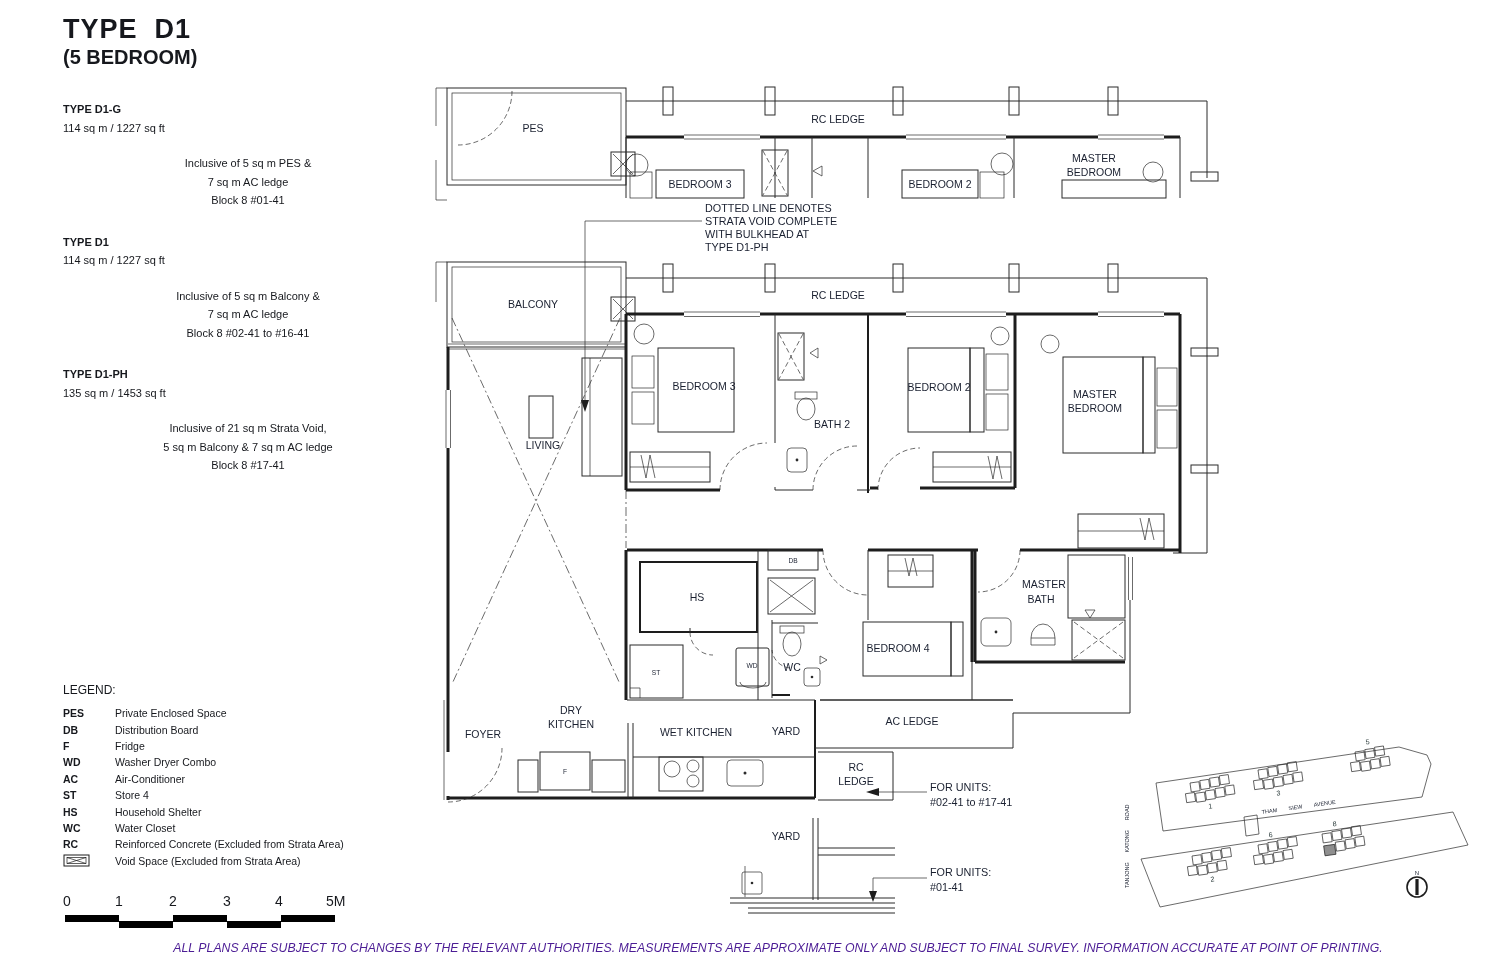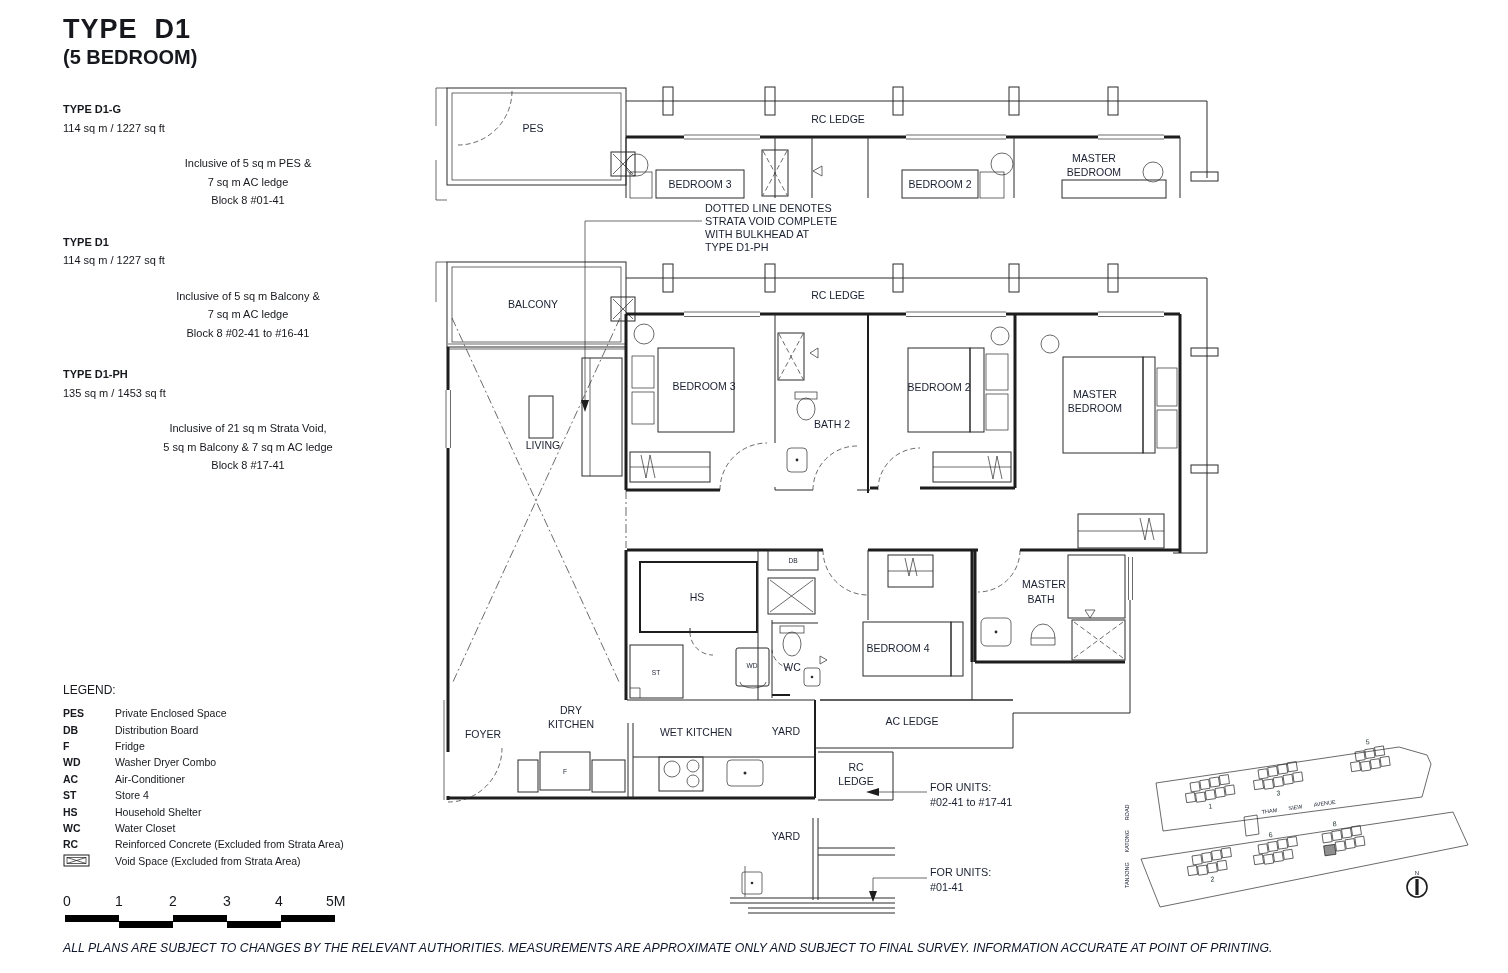--- a/index.html
+++ b/index.html
@@ -17,21 +17,21 @@
   .legend{left:63px;top:683px;width:400px;font-size:10.5px;}
   .legend-head{margin-bottom:8px;font-size:12px;}
   .lg-row{display:flex;height:16.4px;align-items:center;}
   .lg-abbr{width:52px;font-weight:bold;}
   .lg-icon svg{display:block;}
   
   .scalebar{left:63px;top:893px;width:300px;height:36px;font-size:14px;}
   .tick{position:absolute;top:0;}
   .seg{position:absolute;background:#000;height:7px;width:54px;}
   
-  .disclaimer{left:63px;top:941px;width:1430px;font-size:12.3px;font-style:italic;color:#0f172a;}
+  .disclaimer{left:63px;top:941px;width:1430px;font-size:12.3px;font-style:italic;color:#4c1d95;text-align:center;}
   
   svg text{font-family:"Liberation Sans",sans-serif;fill:#1a2030;}
   .wl{stroke:#1d1d1d;stroke-width:3;fill:none;}
   .w2{stroke:#1d1d1d;stroke-width:2;fill:none;}
   .tn{stroke:#2b2b2b;stroke-width:1;fill:none;}
   .hr{stroke:#2b2b2b;stroke-width:.7;fill:none;}
   .dash{stroke-dasharray:5 3;}
   .dd{stroke-dasharray:9 3 2 3;}
   .lbl{font-size:10.5px;text-anchor:middle;}
   .sm{font-size:6.6px;text-anchor:middle;}

